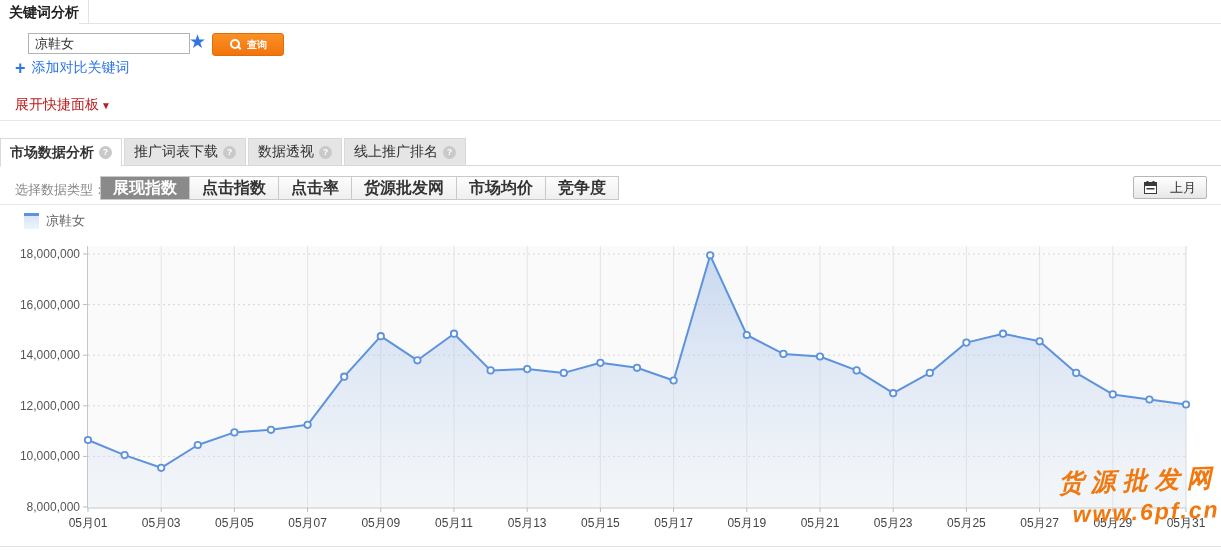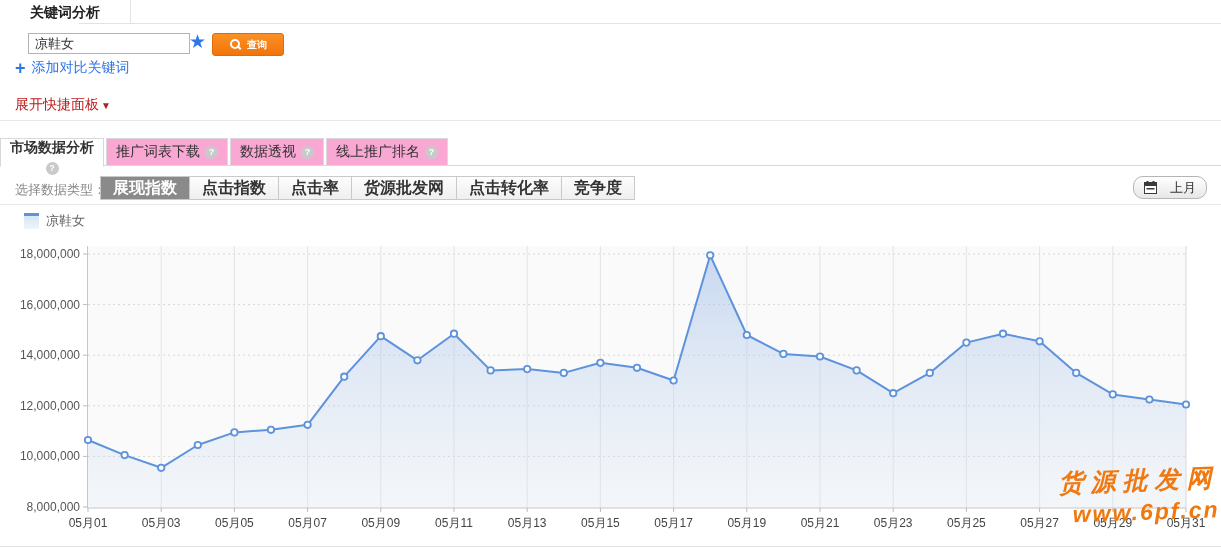--- a/index.html
+++ b/index.html
@@ -2,21 +2,21 @@
 <html><head>
 <meta charset="utf-8">
 <style>
   html,body { margin:0; padding:0; background:#fff; }
   body, svg text { font-family:"Liberation Sans","DejaVu Sans",sans-serif; }
   #app { position:relative; width:1221px; height:551px; background:#fff; overflow:hidden; }
 
   
   .topstrip { position:absolute; left:0; top:0; right:0; height:24px; background:#fff; }
   .topstrip::after { content:""; position:absolute; left:79px; right:0; bottom:0; height:1px; background:#e3e3e3; }
-  .top-tab { position:absolute; left:0; top:0; height:24px; line-height:24px; padding:0 30px;
+  .top-tab { position:absolute; left:0; top:0; height:24px; line-height:24px; padding:0 9px;
              font-size:14px; font-weight:bold; color:#222; background:#fff;
              border-right:1px solid #e3e3e3; cursor:pointer; }
 
   
   .kw-input { position:absolute; left:28px; top:33px; width:148px; height:17px;
               border:1px solid #b3b3b3; font-size:13px; color:#333; padding:1px 6px; outline:none; }
   .star { position:absolute; left:189px; top:31px; font-size:19px; color:#2e75e6; cursor:pointer; line-height:22px; }
   .query-btn { position:absolute; left:212px; top:33px; width:72px; height:23px; border:1px solid #e06c07;
                border-radius:3px; background:linear-gradient(#fb9025,#f1740b); color:#fff; font-size:10px;
                font-weight:bold; display:flex; align-items:center; justify-content:center; gap:5px; cursor:pointer; }
@@ -28,37 +28,37 @@
   .add-compare .plus { font-size:18px; font-weight:bold; line-height:16px; }
   .expand-link { position:absolute; left:15px; top:96px; color:#b91c1c; font-size:14px; cursor:pointer; }
   .expand-link .caret { font-size:10px; margin-left:2px; }
 
   .divider { position:absolute; left:0; right:0; height:1px; background:#e8e8e8; }
   .d1 { top:120px; } .d2 { top:204px; } .d3 { top:546px; background:#e3e3e3; }
 
   
   .tabbar { position:absolute; left:0; top:138px; right:0; height:28px; display:flex; }
   .tabbar::after { content:""; position:absolute; left:0; right:0; bottom:0; height:1px; background:#d9d9d9; }
-  .tab { box-sizing:border-box; height:28px; margin-right:2px; border:1px solid #d9d9d9; background:#f9a8d4;
+  .tab { box-sizing:border-box; height:28px; margin-right:2px; border:1px solid #d9d9d9; background:#e5e5e5;
          display:inline-flex; align-items:center; padding:0 9px; gap:5px; font-size:14px; color:#333;
          cursor:pointer; position:relative; z-index:1; }
-  .tab.active { background:#fff; font-weight:bold; border-bottom-color:#fff; height:29px;flex-direction:column; }
+  .tab.active { background:#fff; font-weight:bold; border-bottom-color:#fff; height:29px; }
   .badge { width:13px; height:13px; border-radius:50%; background:#c9c9c9; color:#fff; font-size:9px;
            font-weight:bold; line-height:13px; text-align:center; display:inline-block; }
 
   
   .dt-label { position:absolute; left:15px; top:181px; font-size:13px; color:#888; }
   .segmented { position:absolute; left:100px; top:176px; display:flex; border:1px solid #c9c9c9;
                background:linear-gradient(#fdfdfd,#efefef); height:22px; }
   .seg { padding:0 12px; font-size:16px; font-weight:bold; color:#333; line-height:22px;
          border-right:1px solid #c9c9c9; cursor:pointer; white-space:nowrap; }
   .seg:last-child { border-right:none; }
   .seg.active { background:#8a8a8a; color:#fff; }
   .month-btn { position:absolute; right:14px; top:176px; height:23px; padding:0 10px; border:1px solid #b5b5b5;
-               border-radius:10px; background:linear-gradient(#ffffff,#e7e7e7); font-size:13px; color:#333;
+               border-radius:2px; background:linear-gradient(#ffffff,#e7e7e7); font-size:13px; color:#333;
                display:flex; align-items:center; gap:13px; cursor:pointer; }
 
   
   .legend { position:absolute; left:24px; top:212px; display:flex; align-items:center; gap:7px;
             font-size:13px; color:#666; }
   .legend-marker { width:15px; height:13px; border-top:3px solid #5d92dc;
                    background:linear-gradient(#d9e5f5,#eff4fb); display:inline-block; }
 
   
   #chart { position:absolute; left:0; top:240px; width:1221px; height:311px; }
@@ -115,21 +115,21 @@
         <span class="badge">?</span>
       </div>
     </div>
 
   <span class="dt-label">选择数据类型：</span>
   <div class="segmented" id="segmented">
       <div class="seg active">展现指数</div>
       <div class="seg">点击指数</div>
       <div class="seg">点击率</div>
       <div class="seg">货源批发网</div>
-      <div class="seg">点击转化率</div>
+      <div class="seg">市场均价</div>
       <div class="seg">竞争度</div>
     </div>
 
   <button class="month-btn">
     <svg width="13" height="13" viewBox="0 0 13 13">
       <rect x="0.5" y="1.5" width="12" height="11" fill="#fff" stroke="#3a3a3a"></rect>
       <rect x="0.5" y="1.5" width="12" height="3.5" fill="#3a3a3a"></rect>
       <rect x="2.5" y="0" width="2" height="3" fill="#3a3a3a"></rect>
       <rect x="8.5" y="0" width="2" height="3" fill="#3a3a3a"></rect>
       <rect x="2.5" y="7" width="8" height="1.5" fill="#3a3a3a"></rect>

